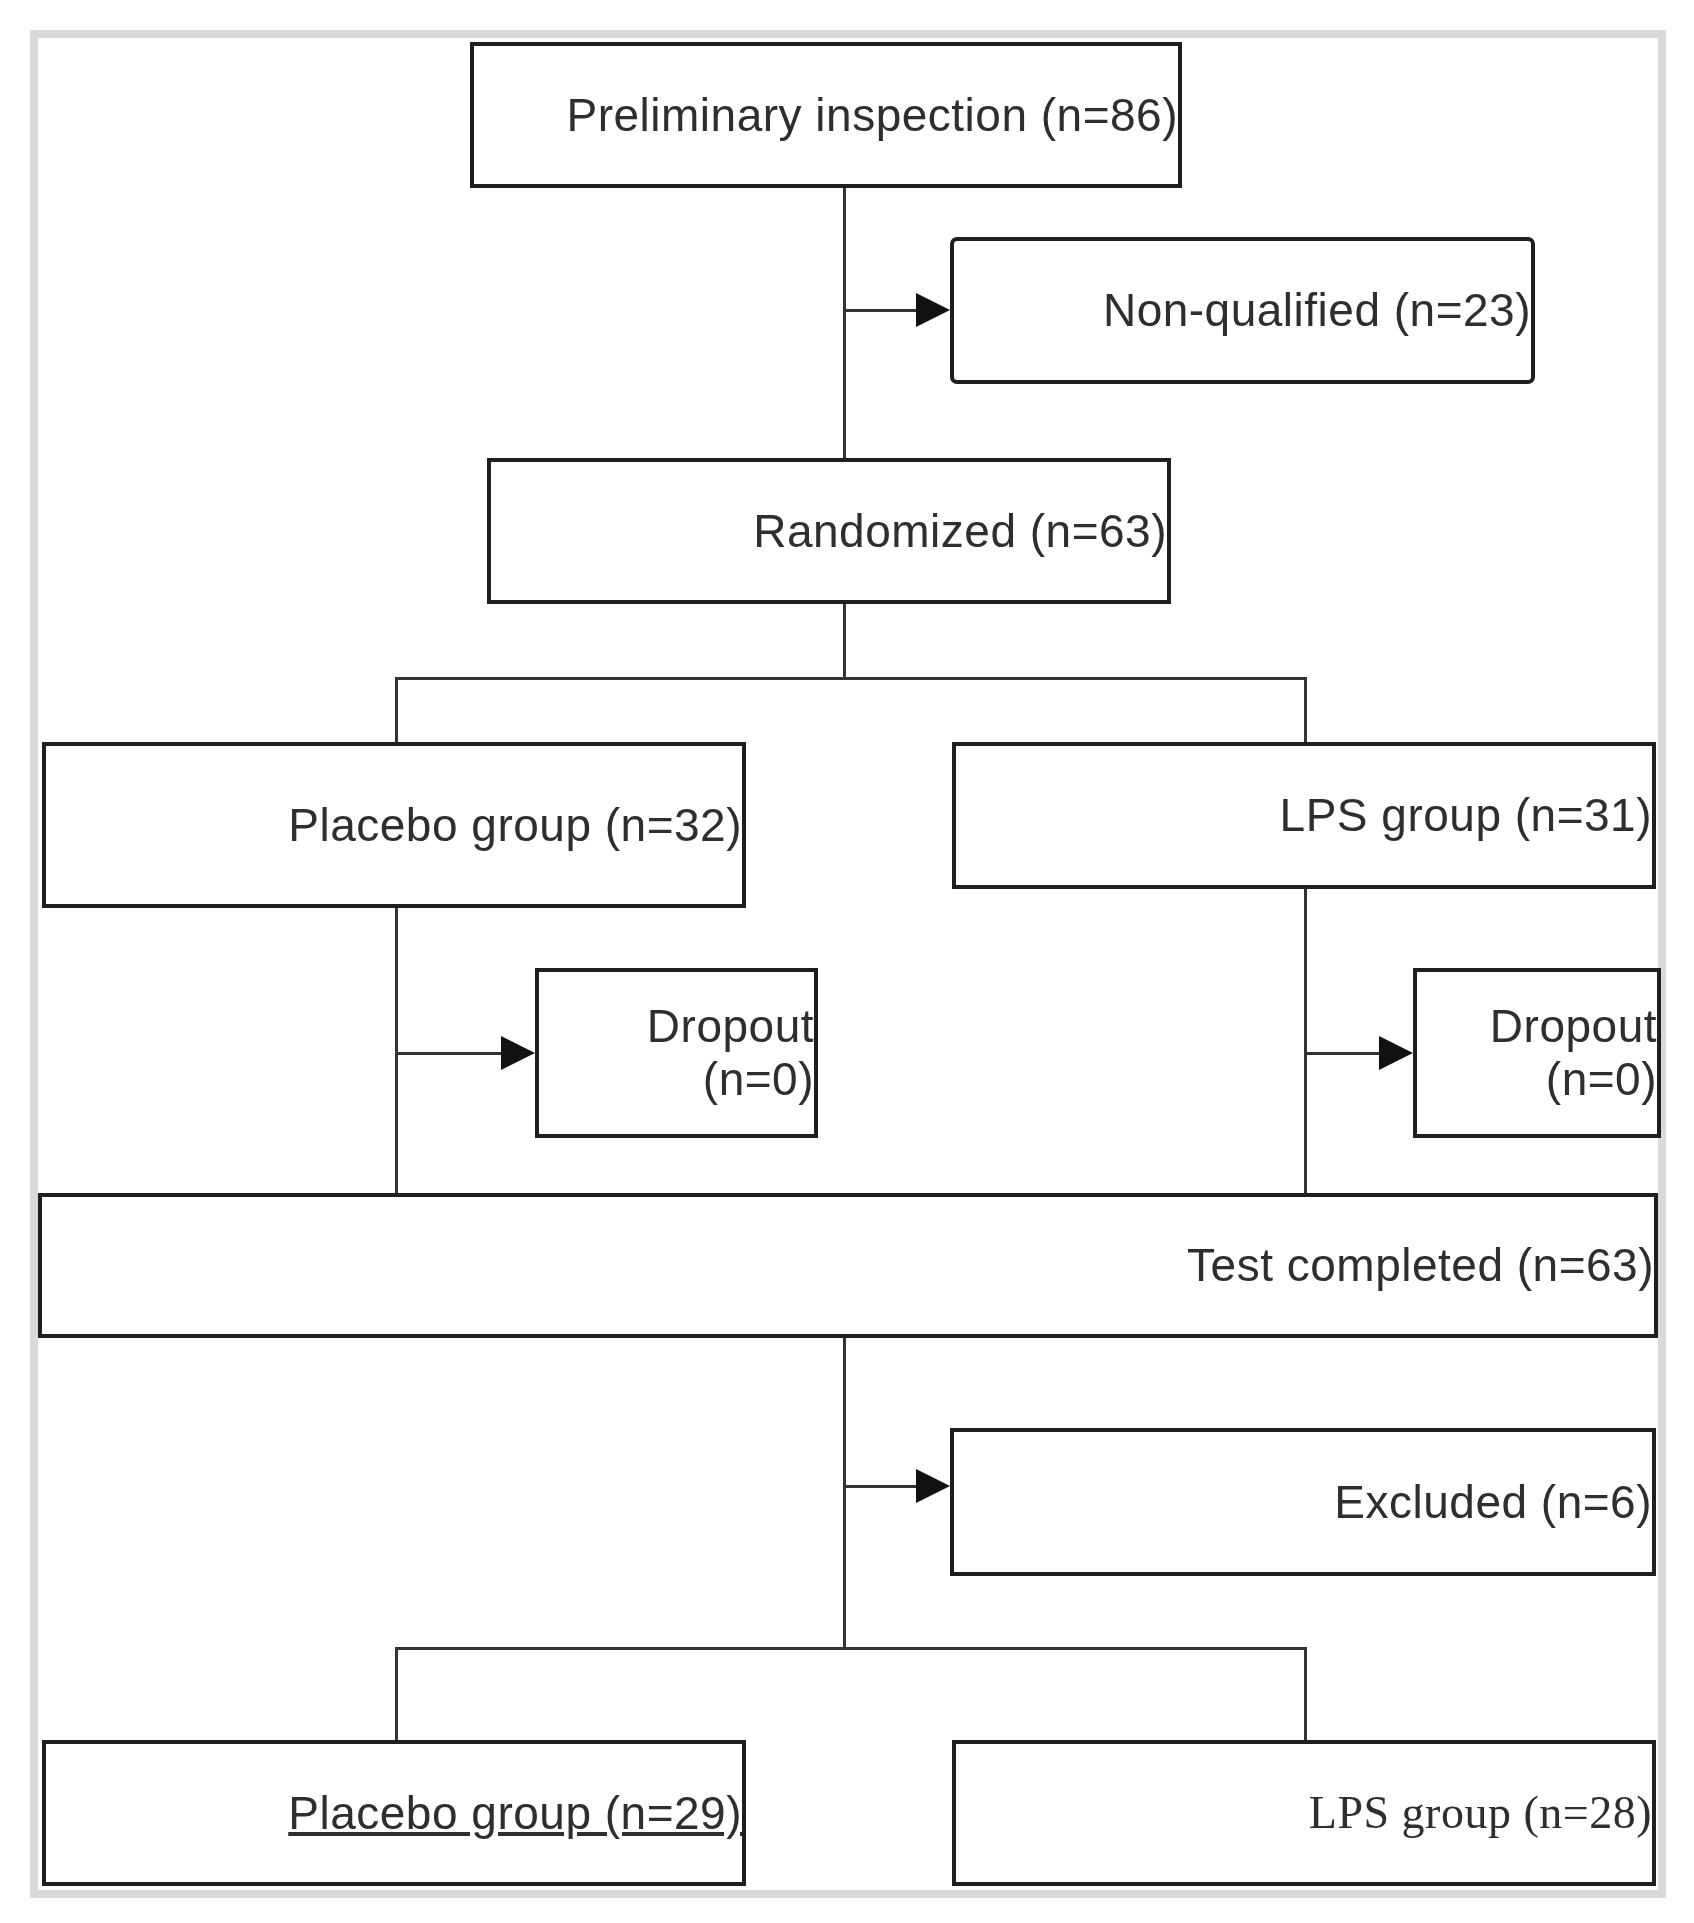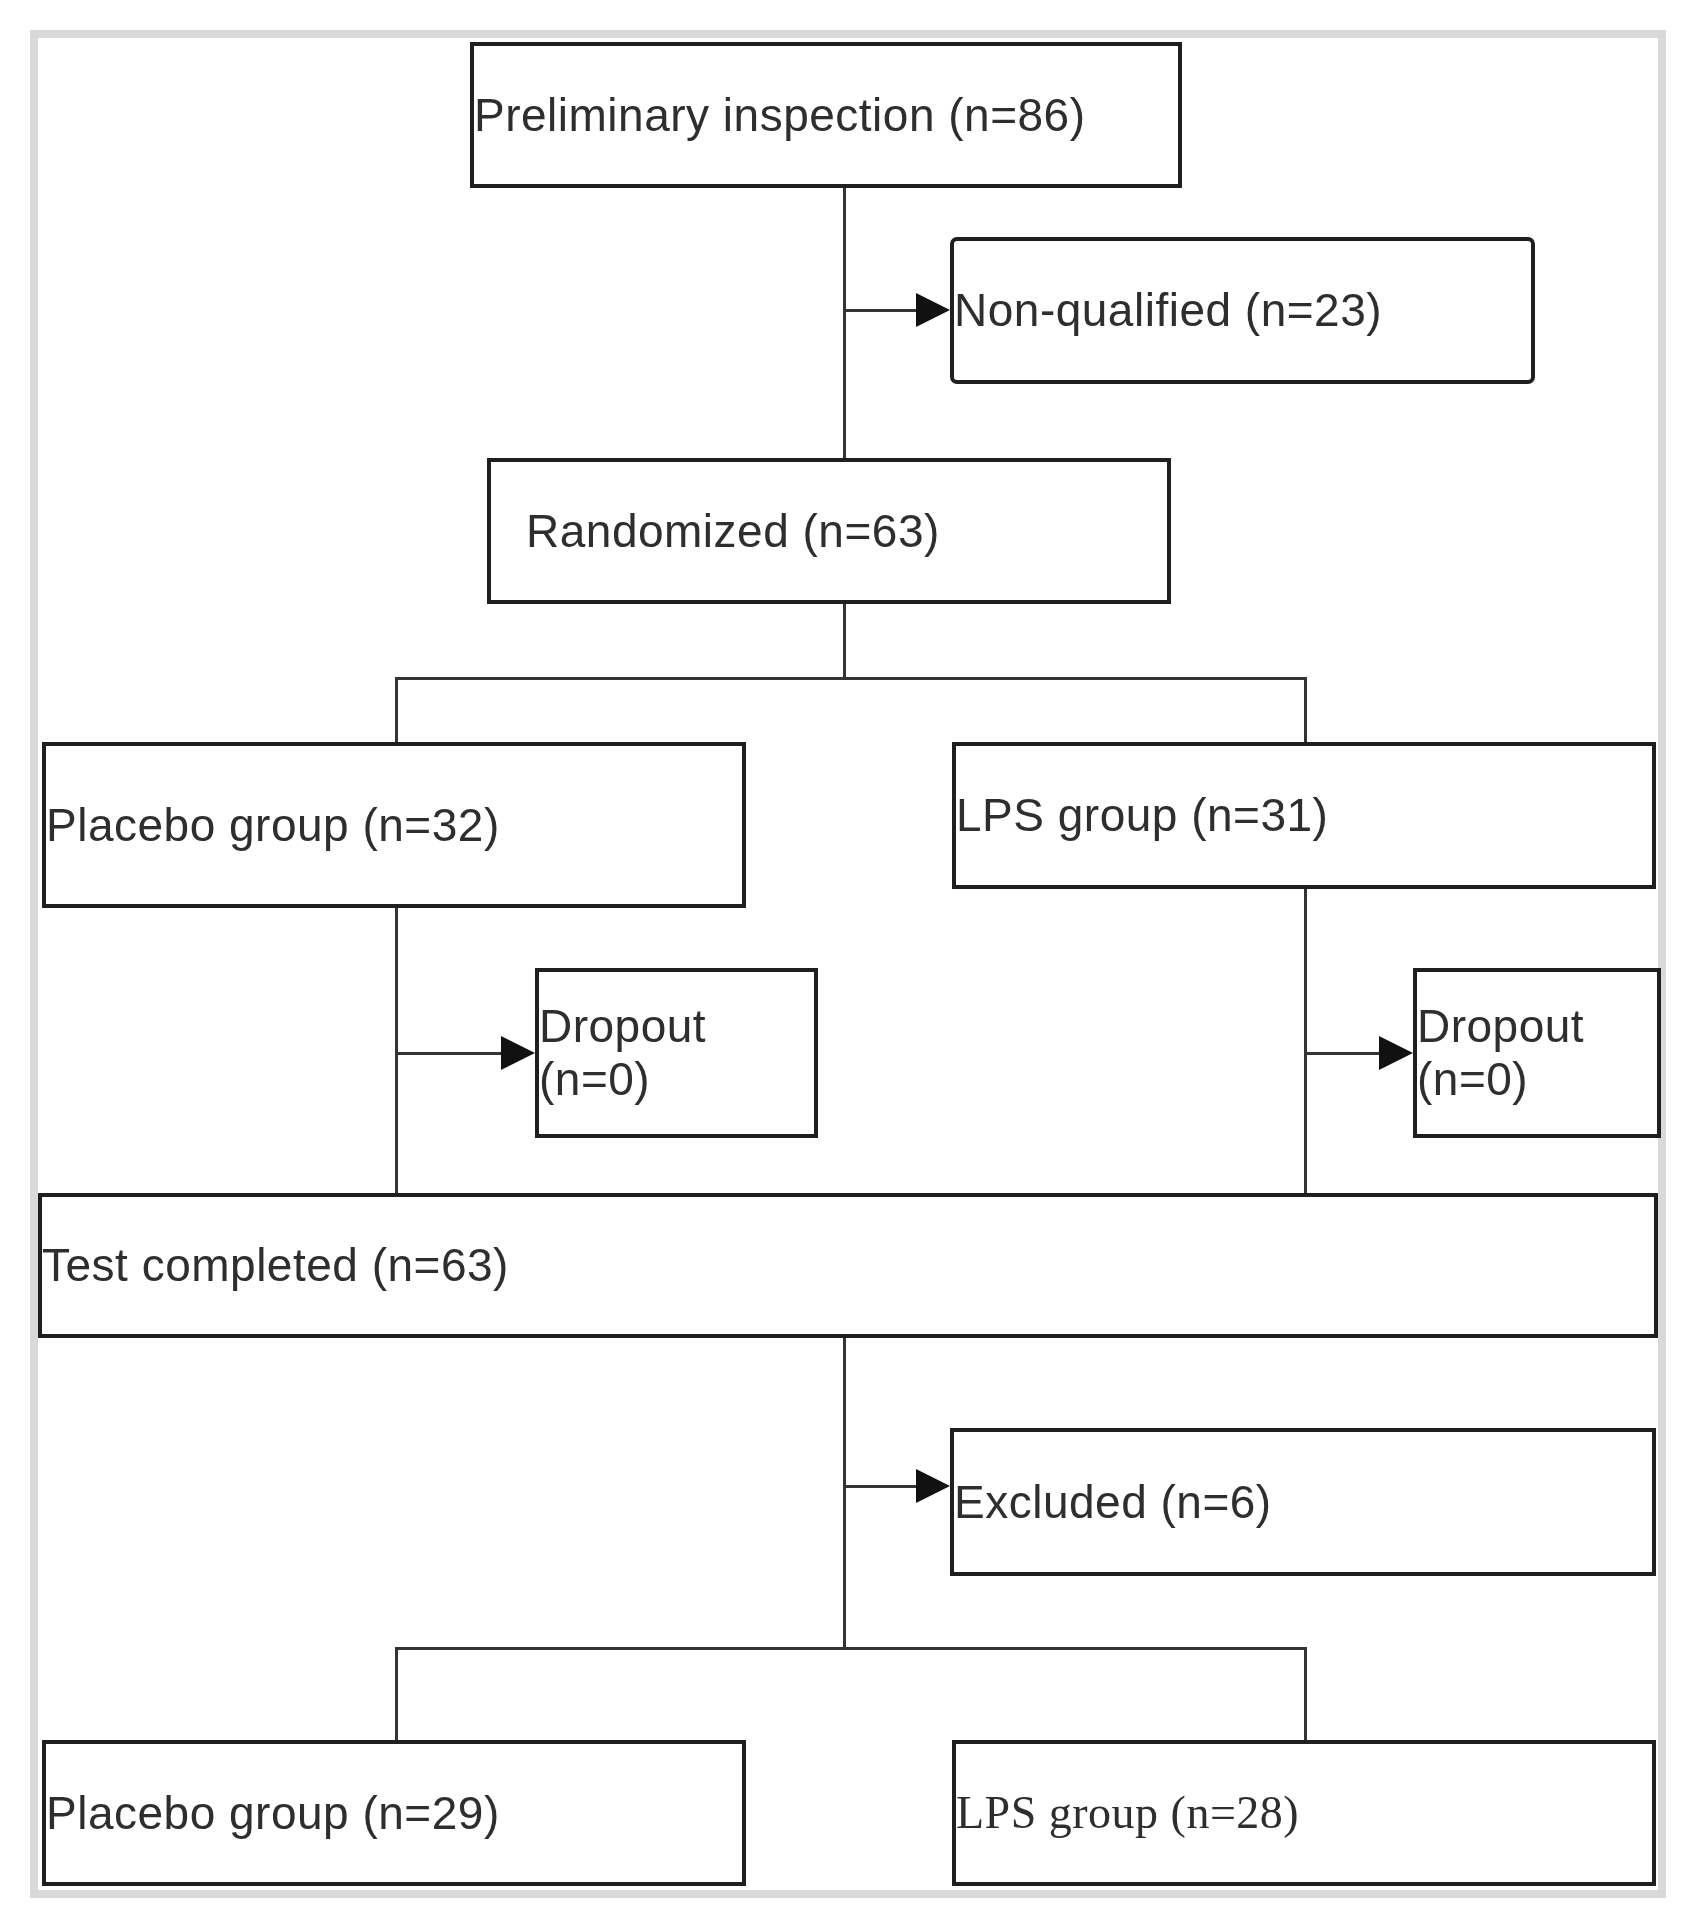--- a/index.html
+++ b/index.html
@@ -25,21 +25,21 @@
     box-sizing: border-box;
     background: #ffffff;
   }
   .box {
     position: absolute;
     box-sizing: border-box;
     background: #ffffff;
     border: 4px solid #1f1f1f;
     display: flex;
     flex-direction: column;
-    align-items: flex-start;
+    align-items: flex-end;
     justify-content: center;
     text-align: center;
     color: #2e2e2e;
     font-size: 46px;
     line-height: 1.15;
     letter-spacing: 0.5px;
     z-index: 3;
   }
   .vline, .hline {
     position: absolute;
@@ -121,21 +121,21 @@
   </div>
 
   <div class="box" style="left:38px; top:1193px; width:1620px; height:145px;">
     <span>Test completed (n=63)</span>
   </div>
 
   <div class="box" style="left:950px; top:1408px; width:706px; height:148px;margin-top:20px;">
     <span>Excluded (n=6)</span>
   </div>
 
-  <div class="box" style="left:42px; top:1740px; width:704px; height:146px;">
+  <div class="box" style="left:42px; top:1740px; width:704px; height:146px;text-decoration:underline;">
     <span>Placebo group (n=29)</span>
   </div>
 
   <div class="box" style="left:952px; top:1740px; width:704px; height:146px;font-family:Liberation Serif, serif;">
     <span>LPS group (n=28)</span>
   </div>
 
 </div>
 
 </body></html>

